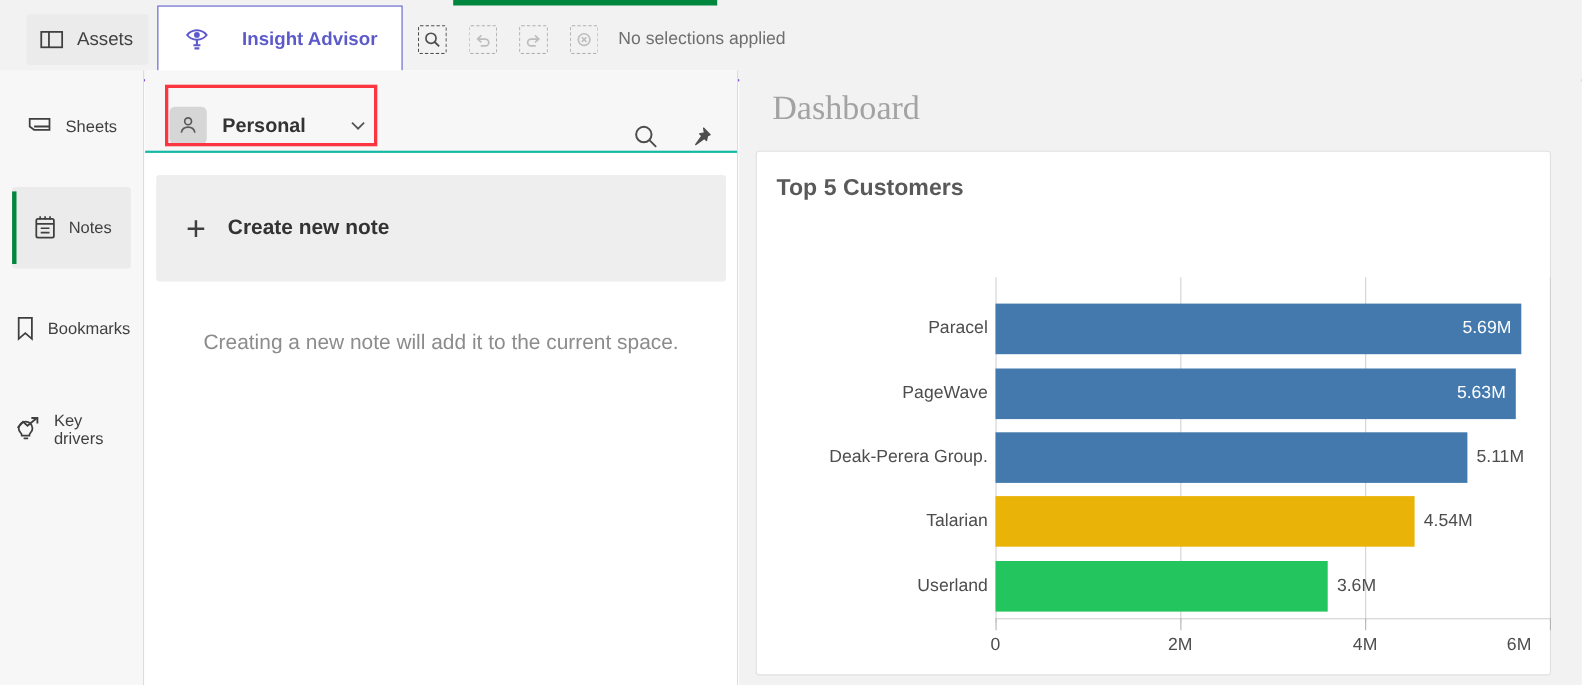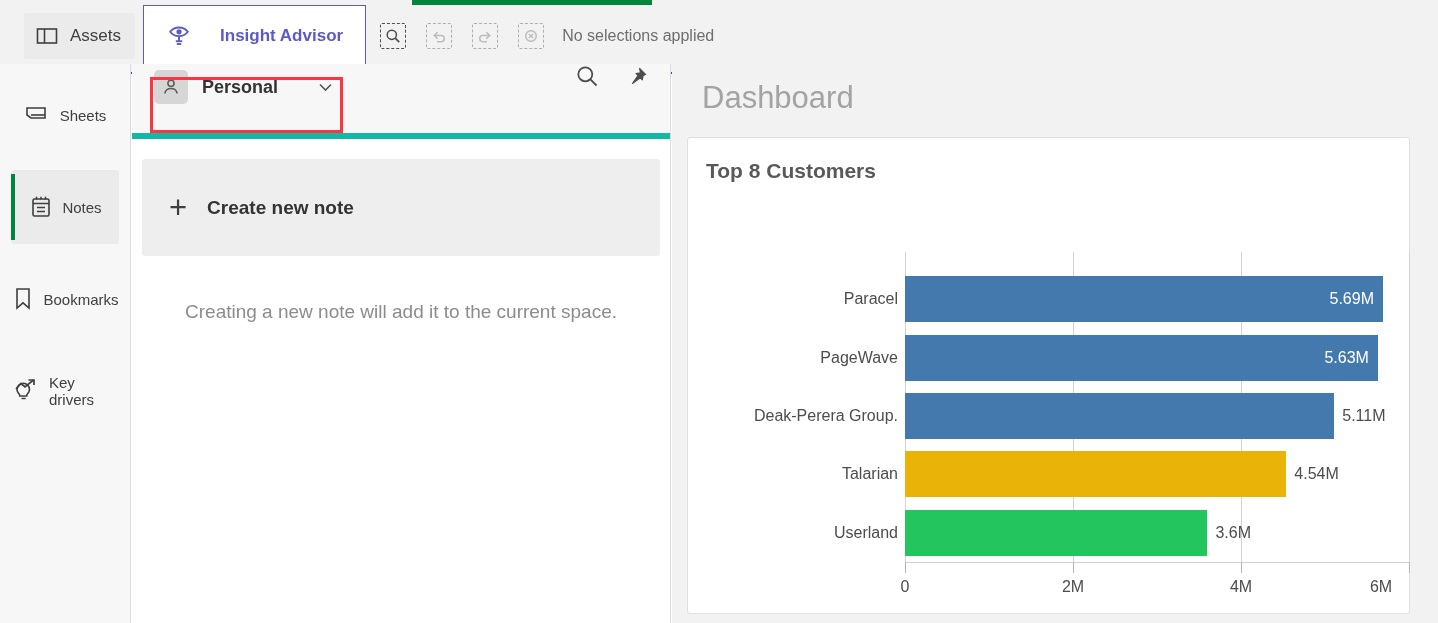--- a/index.html
+++ b/index.html
@@ -146,23 +146,23 @@
     top: 64px;
     width: 539px;
     height: 559px;
     background: #ffffff;
     border-right: 1px solid #dcdcdc;
     box-sizing: border-box;
   }
   .notes-head {
     height: 75px;
     background: #f7f7f7;
-    border-bottom: 6px solid #14b8a6;
-    display: flex;
-    align-items: flex-start;
+    border-bottom: 2px solid #14b8a6;
+    display: flex;
+    align-items: flex-end;
     padding: 0 22px 0 12px;
     box-sizing: border-box;
     position: relative;
   }
   .space-sel {
     display: flex;
     align-items: center;
     gap: 14px;
     padding: 6px 10px;
     border-radius: 3px;
@@ -242,20 +242,21 @@
     top: 64px;
     width: 766px;
     height: 559px;
     background: #f2f2f2;
     box-sizing: border-box;
   }
   .dash-title {
     font-size: 31px;
     color: #a3a3a3;
     padding: 16px 0 0 30px;
+    font-family: Liberation Serif, serif;
   }
   .chart-card {
     position: absolute;
     left: 15px;
     top: 73px;
     width: 723px;
     height: 477px;
     background: #ffffff;
     border: 1px solid #e0e0e0;
     border-radius: 3px;
@@ -508,21 +509,21 @@
     <div class="notes-hint">Creating a new note will add it to the current space.</div>
   </div>
 </div>
 
 <div class="hl-box"></div>
 
 <div class="main">
   <div class="dash-title">Dashboard</div>
 
   <div class="chart-card">
-    <div class="chart-title">Top 8 Customers</div>
+    <div class="chart-title">Top 5 Customers</div>
 
     <div class="plot">
       <div class="plot-inner" id="plot-inner">
         <div id="gridlines">
             <div class="gridline" style="left: 0px;"></div>
             <div class="gridline" style="left: 168px;"></div>
             <div class="gridline" style="left: 336px;"></div>
             <div class="gridline" style="left: 504px;"></div>
           </div>
         <div class="rows" id="bar-rows">

